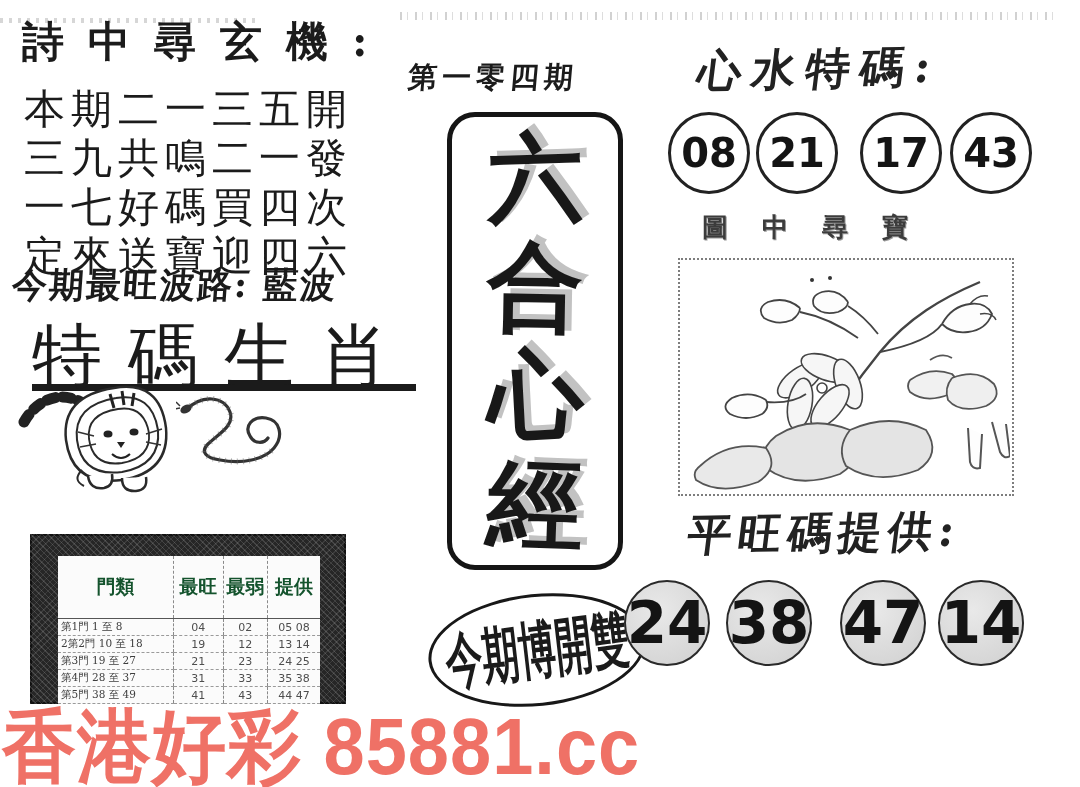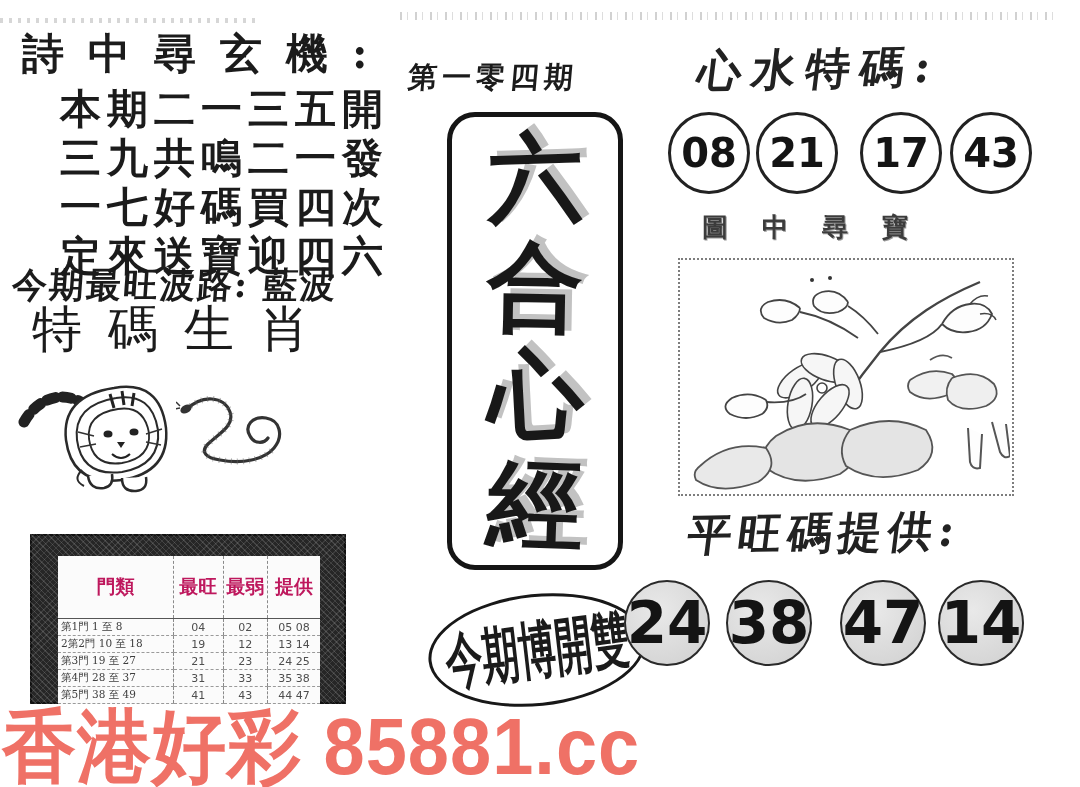--- a/index.html
+++ b/index.html
@@ -7,35 +7,35 @@
        font-family:"DejaVu Serif", serif;color:#1b1b1b;}
   .abs{position:absolute;}
 
   
   .noise{height:8px;opacity:.45;
     background:repeating-linear-gradient(90deg,#9a9a9a 0 2px,transparent 2px 7px,#b5b5b5 7px 8px,transparent 8px 15px);}
   .noise2{height:5px;opacity:.35;
     background:repeating-linear-gradient(90deg,#8b8b8b 0 3px,transparent 3px 9px);}
 
   
-  .poem-title{left:22px;top:26px;font-size:42px;font-weight:bold;letter-spacing:24px;white-space:nowrap;}
-  .poem-line{left:24px;font-size:41px;font-weight:bold;letter-spacing:6px;white-space:nowrap;margin-left:36px;}
+  .poem-title{left:22px;top:14px;font-size:42px;font-weight:bold;letter-spacing:24px;white-space:nowrap;}
+  .poem-line{left:24px;font-size:41px;font-weight:normal;letter-spacing:6px;white-space:nowrap;}
   .wave-line{left:12px;top:262px;font-size:35px;font-weight:bold;letter-spacing:2px;white-space:nowrap;
              transform:skewX(-4deg);}
-  .zodiac-title{left:32px;top:296px;font-size:50px;font-weight:500;letter-spacing:26px;white-space:nowrap;}
+  .zodiac-title{left:32px;top:310px;font-size:70px;font-weight:500;letter-spacing:26px;white-space:nowrap;text-decoration:underline;}
 
   
   .table-frame{left:30px;top:534px;width:316px;height:170px;background:#262626;
     box-shadow:inset 0 0 0 2px #111;padding:0;}
   .table-frame::before{content:"";position:absolute;inset:0;
     background:repeating-linear-gradient(45deg,rgba(255,255,255,.14) 0 1px,transparent 1px 4px),
                repeating-linear-gradient(-45deg,rgba(255,255,255,.10) 0 1px,transparent 1px 5px);}
   table.stats{position:absolute;left:28px;top:22px;width:262px;height:126px;background:#fbfbfb;
     border-collapse:collapse;font-family:"DejaVu Sans", sans-serif;}
-  table.stats th{font-family:"DejaVu Serif", serif;font-size:19px;font-weight:bold;color:#be185d;
+  table.stats th{font-family:"DejaVu Serif", serif;font-size:19px;font-weight:bold;color:#14532d;
     border-bottom:1.5px solid #555;padding:18px 0;}
   table.stats td{font-size:11px;color:#4e4e4e;text-align:center;border-bottom:1px dashed #9a9a9a;padding:1px 8px;}
   table.stats td.rowlabel{text-align:left;padding-left:3px;font-family:"DejaVu Serif", serif;font-size:10.5px;color:#3d3d3d;white-space:nowrap;}
   table.stats th+th,table.stats td+td{border-left:1px dashed #8a8a8a;}
 
   
   .watermark{left:2px;top:694px;font-family:"Liberation Sans", sans-serif;font-size:74px;font-weight:800;
     color:#ef7166;white-space:nowrap;letter-spacing:1px;transform:scaleY(1.08);transform-origin:top left;}
 
   

